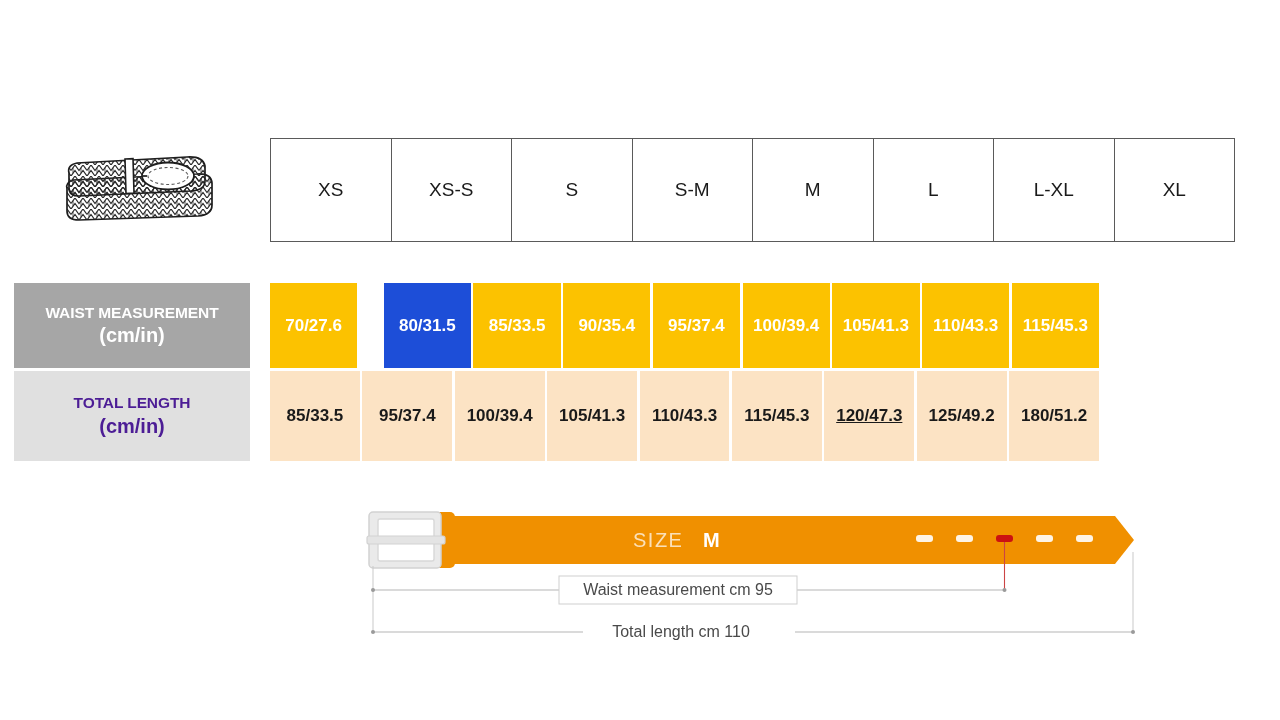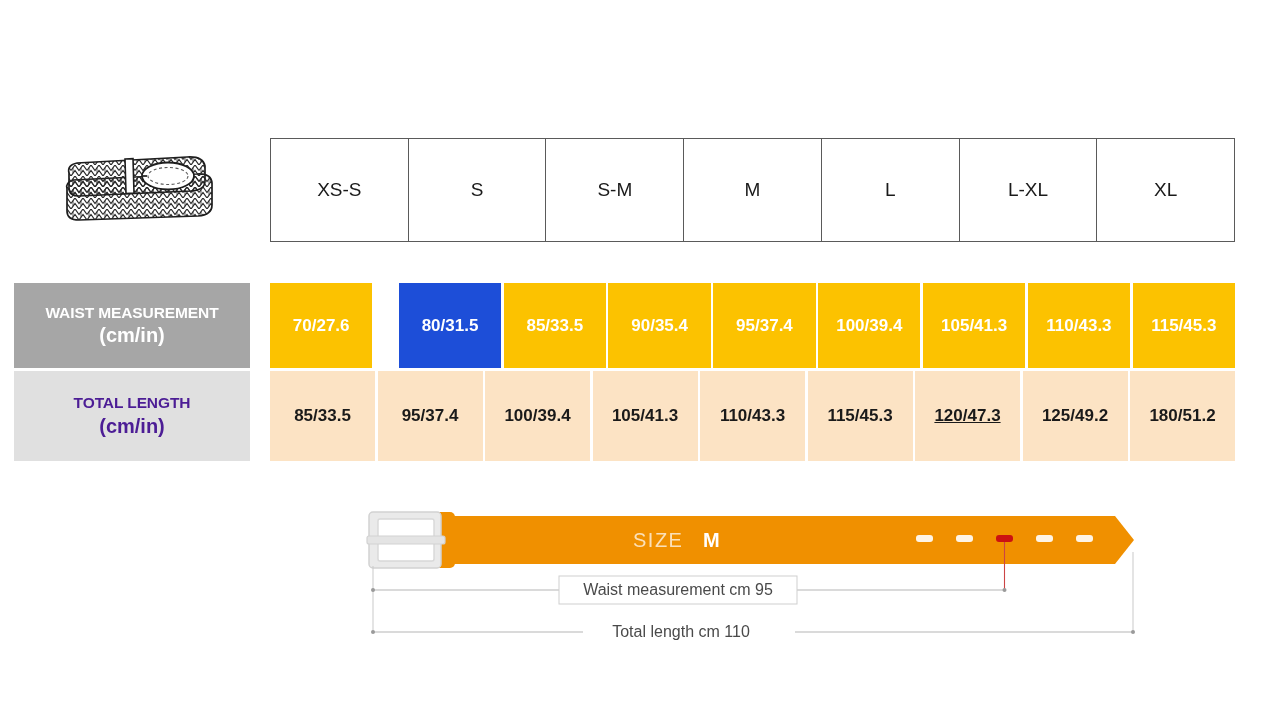--- a/index.html
+++ b/index.html
@@ -45,21 +45,21 @@
     font-size: 19px;
     color: #1a1a1a;
     box-sizing: border-box;
   }
   #size-header-row .hcell:last-child { border-right: none; }
 
   
   .meas-row {
     position: absolute;
     left: 14px;
-    width: 1221px;
+    width: 1085px;
     display: flex;
   }
   #waist-row { top: 283px; height: 85px; }
   #length-row { top: 371px; height: 90px; }
 
   .row-label {
     width: 236px;
     flex: 0 0 236px;
     display: flex;
     flex-direction: column;
@@ -142,20 +142,21 @@
 
     <path d="M70 16 L78 15.6 L79 50 L71 50.5 Z" fill="#ffffff" stroke="#1e1e1e" stroke-width="1.6"></path>
 
     <ellipse cx="113" cy="33" rx="26" ry="13.5" fill="#ffffff" stroke="#1e1e1e" stroke-width="1.8"></ellipse>
     <ellipse cx="113" cy="33" rx="20" ry="8.5" fill="#ffffff" stroke="#5a5a5a" stroke-width="1.1" stroke-dasharray="3 2.5"></ellipse>
     <path d="M88 33 L92 33" stroke="#1e1e1e" stroke-width="1.7"></path>
   </svg>
 </div>
 
 <div id="size-header-row">
+  <div class="hcell">XS</div>
   <div class="hcell">XS-S</div>
   <div class="hcell">S</div>
   <div class="hcell">S-M</div>
   <div class="hcell">M</div>
   <div class="hcell">L</div>
   <div class="hcell">L-XL</div>
   <div class="hcell">XL</div>
 </div>
 
 <div class="meas-row" id="waist-row">

